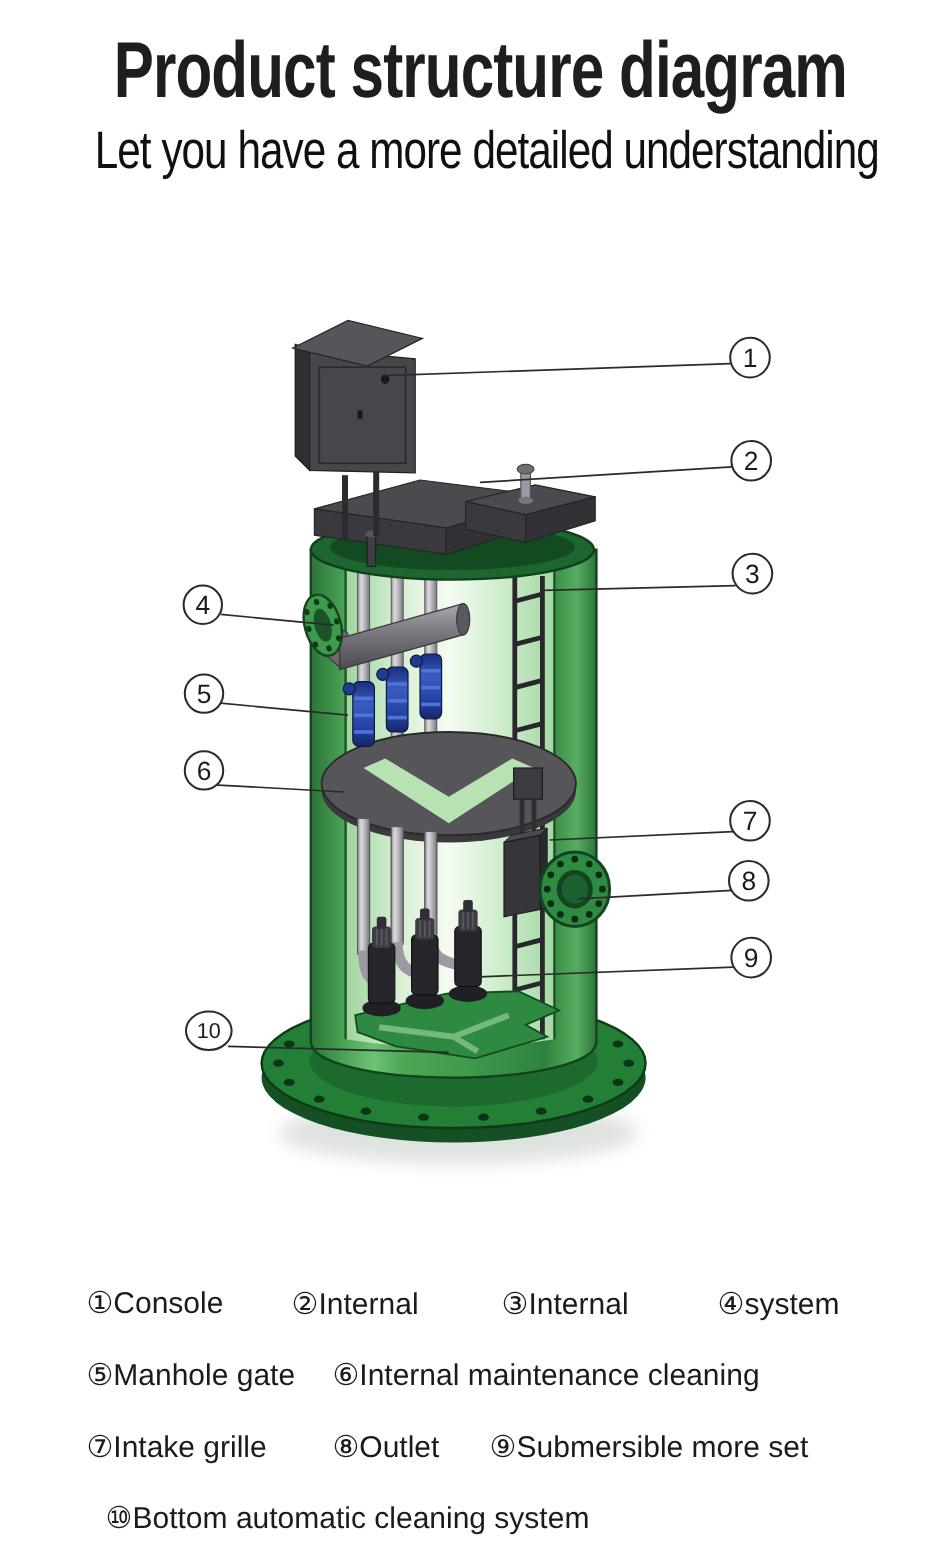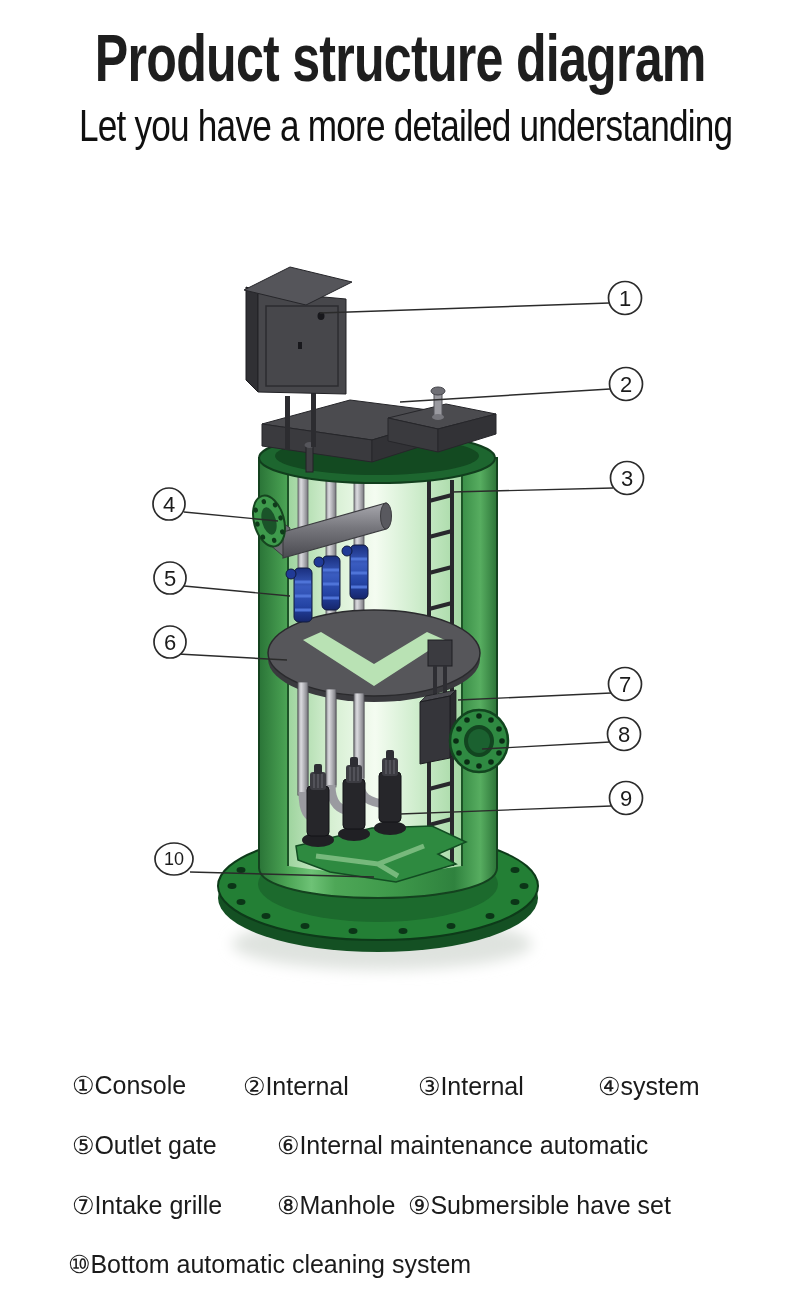--- a/index.html
+++ b/index.html
@@ -17,21 +17,21 @@
     font-weight:400;font-size:44px;color:#101010;letter-spacing:-1px;
     transform:scaleX(.80);transform-origin:50% 50%;white-space:nowrap;
   }
   .diagram-svg{position:absolute;left:0;top:0;}
   .legend-item{
     position:absolute;font-size:25px;color:#1b1b1b;white-space:nowrap;letter-spacing:0;
   }
   .li1{left:72px;top:1071px}.li2{left:243px;top:1072px}.li3{left:418px;top:1072px}.li4{left:598px;top:1072px}
   .li5{left:72px;top:1131px}.li6{left:277px;top:1131px}
   .li7{left:72px;top:1191px}.li8{left:277px;top:1191px}.li9{left:408px;top:1191px}
-  .li10{left:68px;top:1250px}
+  .li10{left:88px;top:1250px}
   .co-line{stroke:#2b2b2b;stroke-width:1.4;fill:none}
   .co-circ{fill:#ffffff;stroke:#2b2b2b;stroke-width:1.7}
   .co-num{font-family:"Liberation Sans","DejaVu Sans",sans-serif;font-size:22px;fill:#1b1b1b;text-anchor:middle}
   .co-num-sm{font-size:18px}
 </style>
 </head>
 <body>
 
 <div class="title">Product structure diagram</div>
 <div class="subtitle">Let you have a more detailed understanding</div>
@@ -345,19 +345,19 @@
       <text class="co-num co-num-sm" x="174" y="865">10</text>
     </g>
   </g>
 </svg>
 
 <div>
   <div class="legend-item li1"><span>①</span><span>Console</span></div>
   <div class="legend-item li2"><span>②</span><span>Internal</span></div>
   <div class="legend-item li3"><span>③</span><span>Internal</span></div>
   <div class="legend-item li4"><span>④</span><span>system</span></div>
-  <div class="legend-item li5"><span>⑤</span><span>Outlet gate</span></div>
-  <div class="legend-item li6"><span>⑥</span><span>Internal maintenance automatic</span></div>
+  <div class="legend-item li5"><span>⑤</span><span>Manhole gate</span></div>
+  <div class="legend-item li6"><span>⑥</span><span>Internal maintenance cleaning</span></div>
   <div class="legend-item li7"><span>⑦</span><span>Intake grille</span></div>
-  <div class="legend-item li8"><span>⑧</span><span>Manhole</span></div>
-  <div class="legend-item li9"><span>⑨</span><span>Submersible have set</span></div>
+  <div class="legend-item li8"><span>⑧</span><span>Outlet</span></div>
+  <div class="legend-item li9"><span>⑨</span><span>Submersible more set</span></div>
   <div class="legend-item li10"><span>⑩</span><span>Bottom automatic cleaning system</span></div>
 </div>
 
 </body></html>

